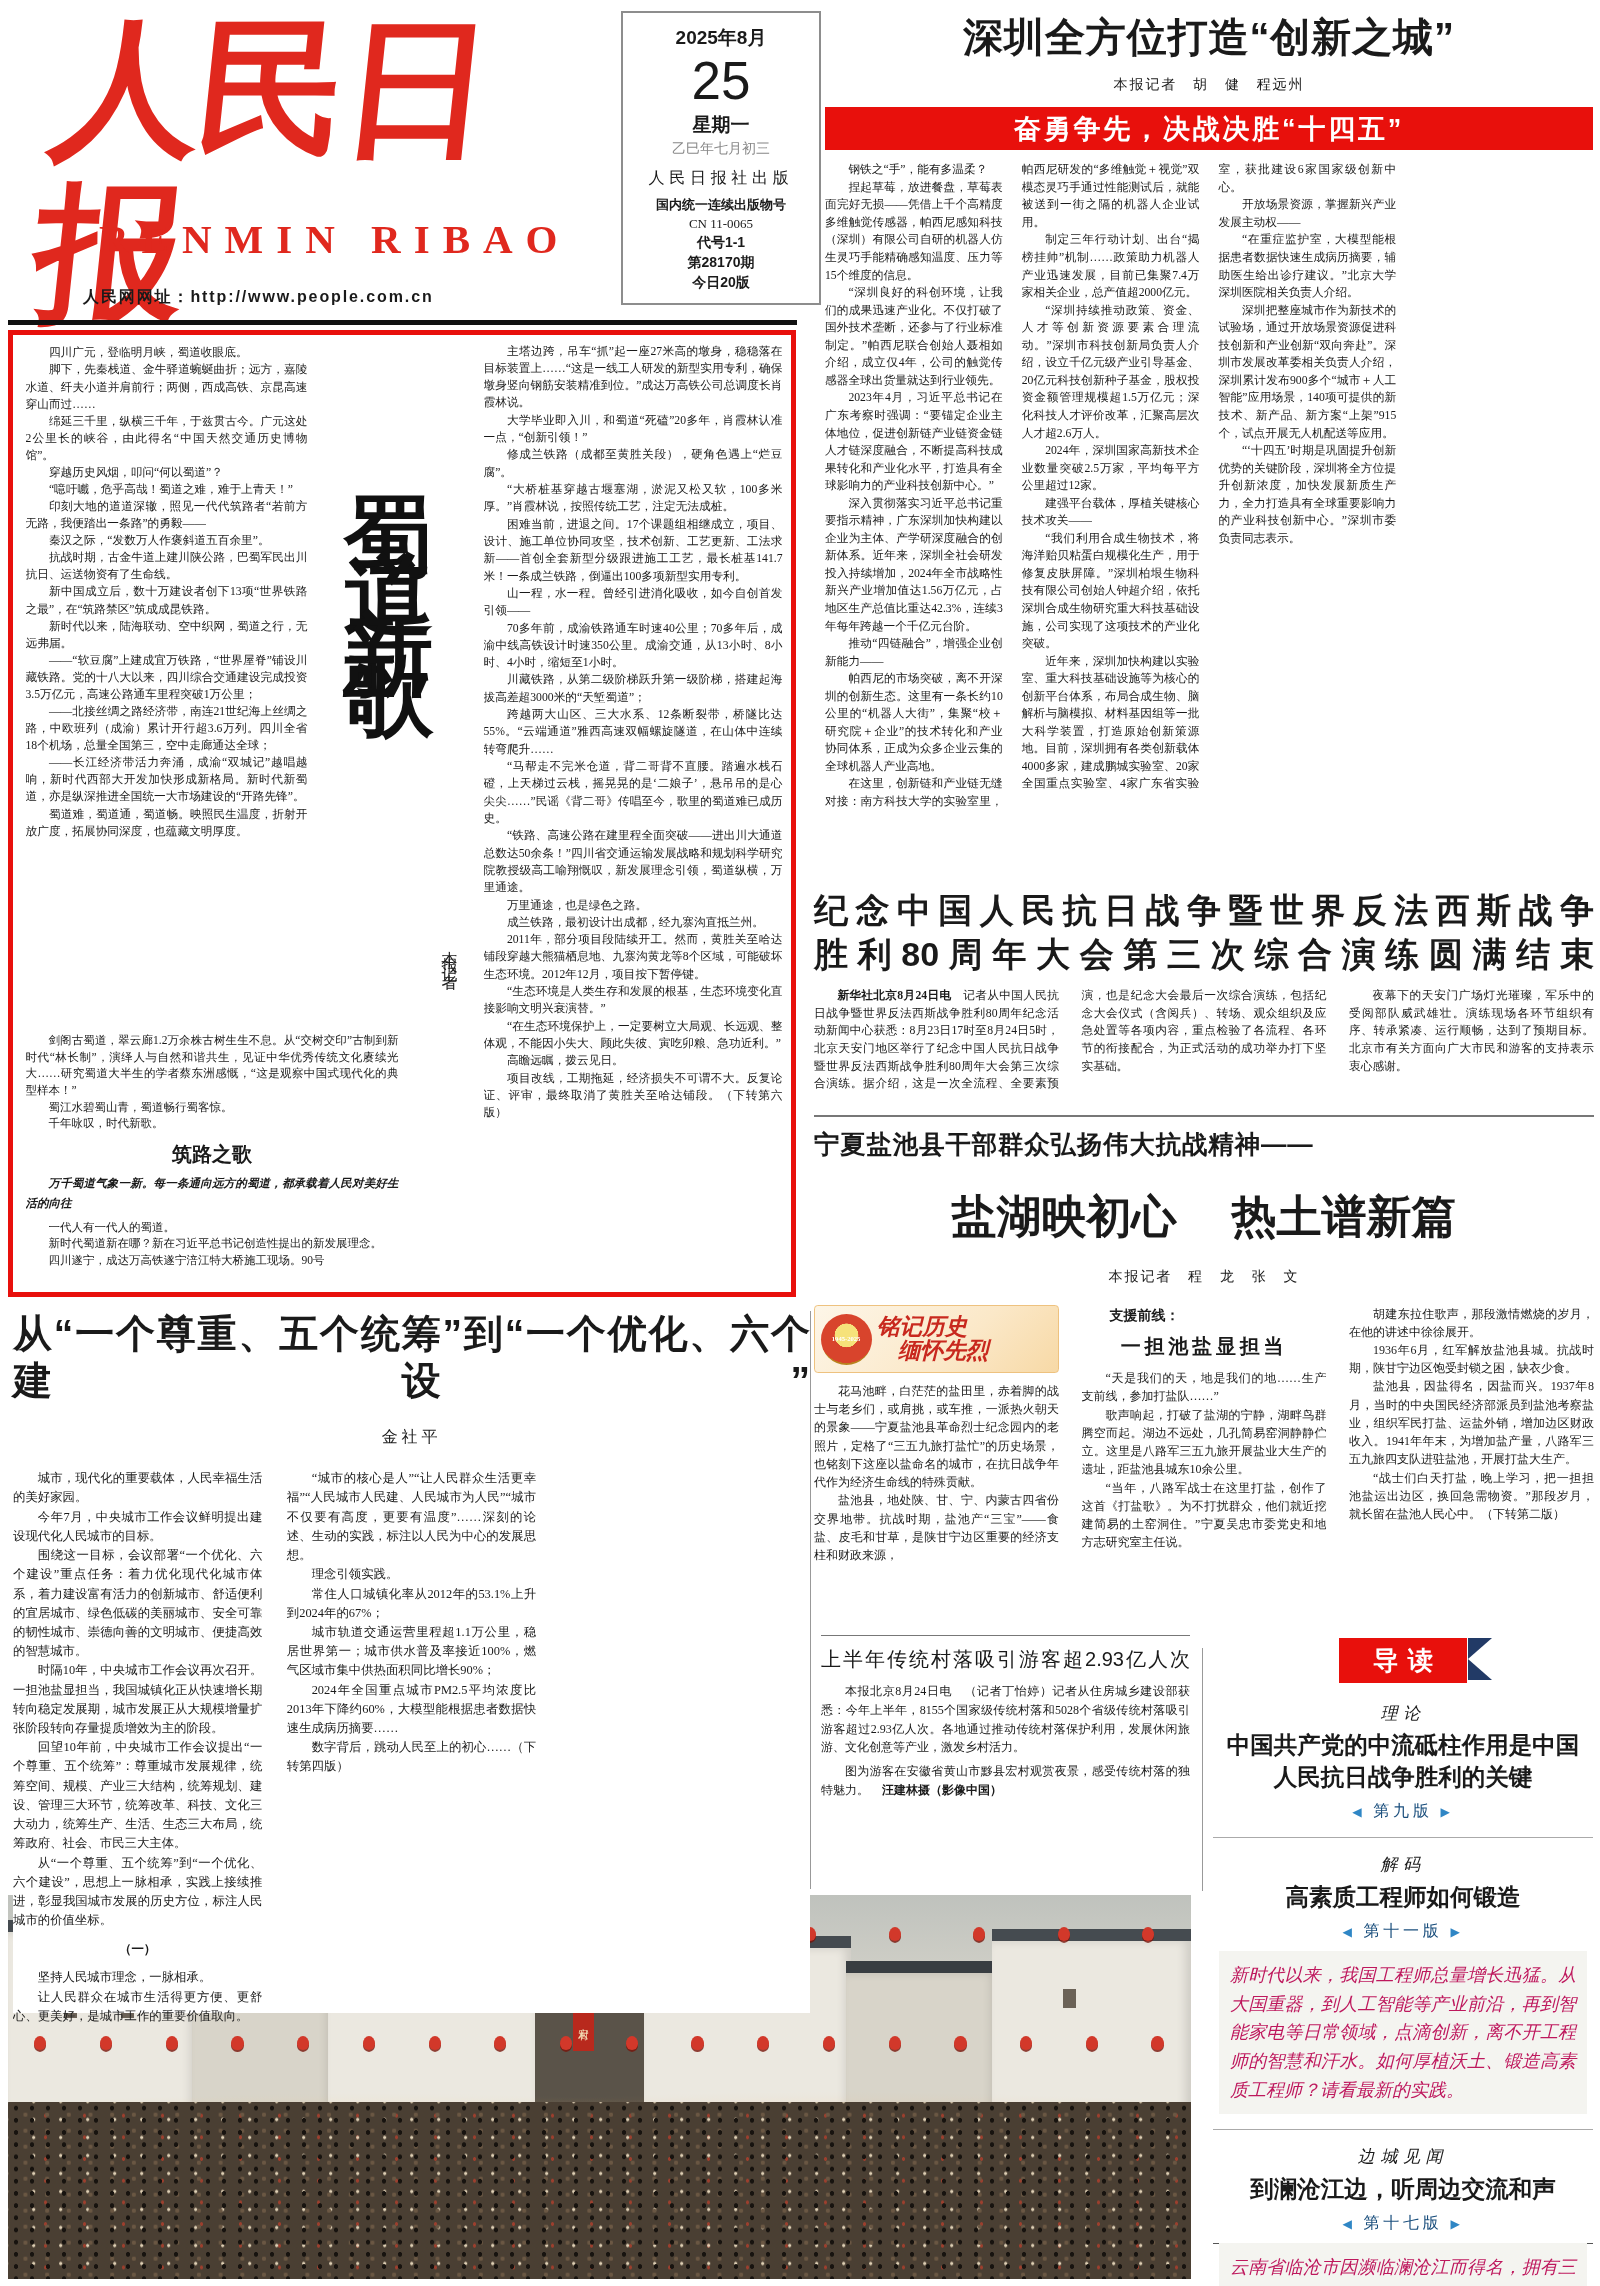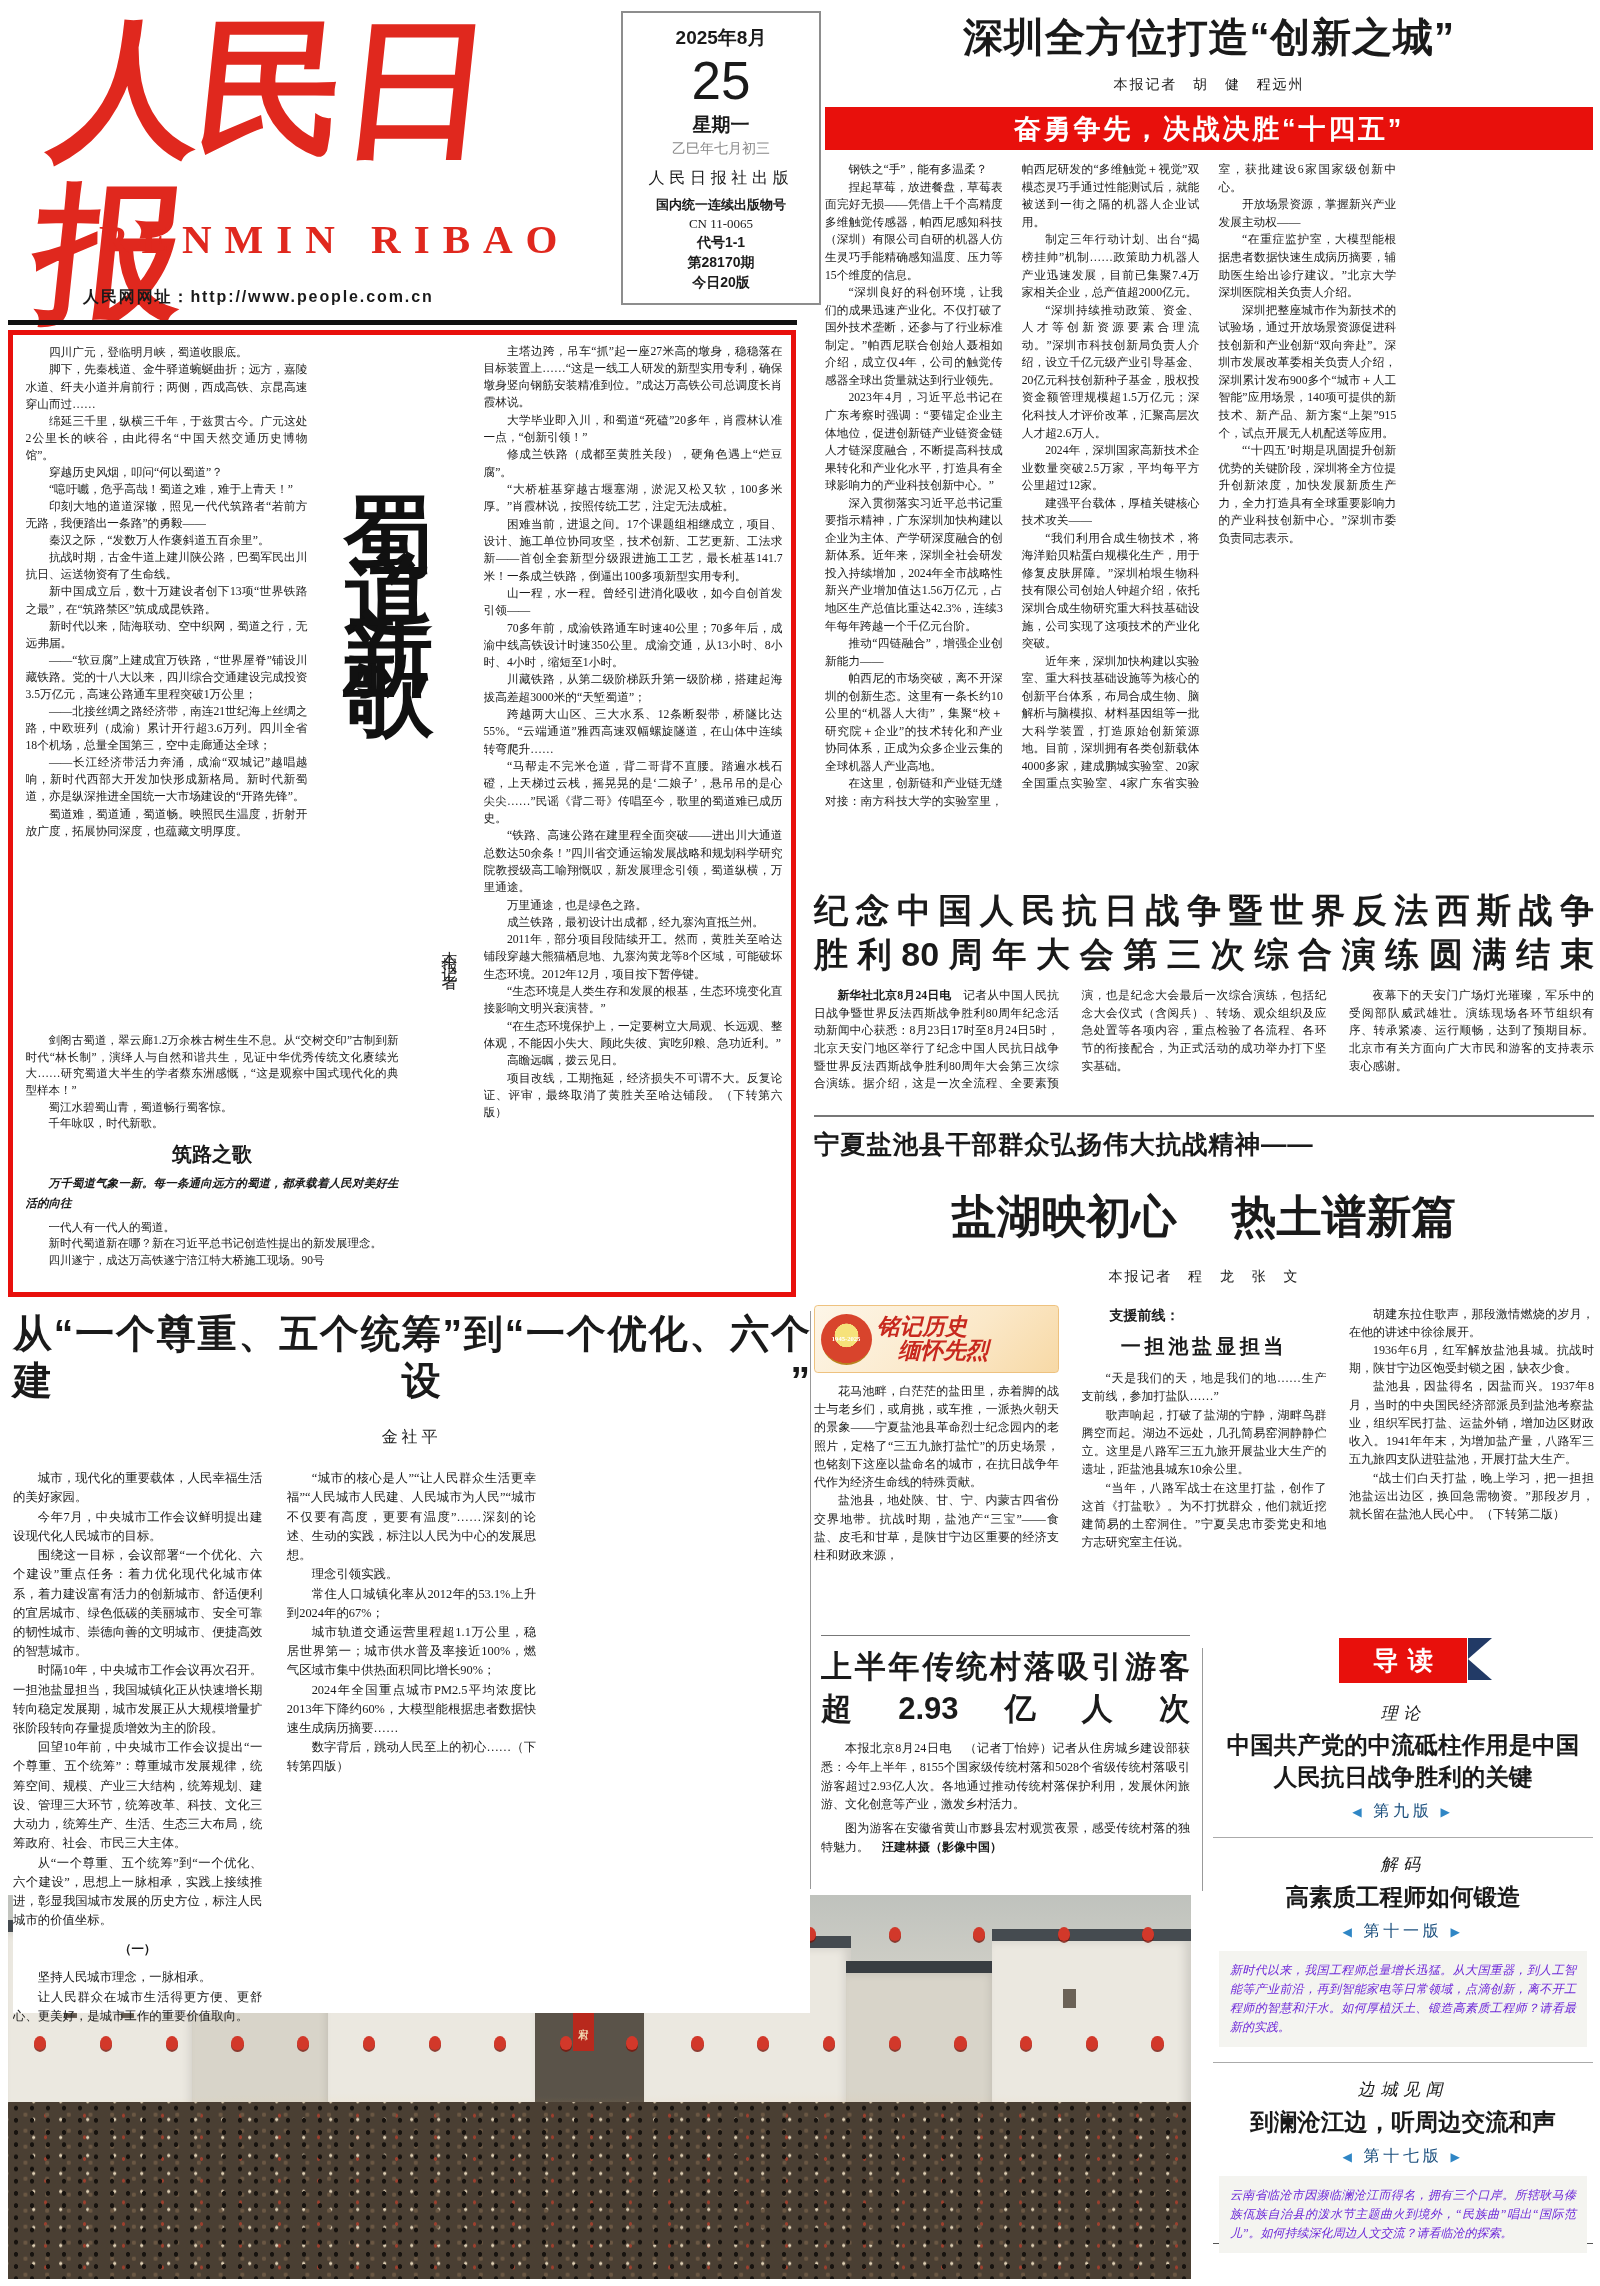--- a/index.html
+++ b/index.html
@@ -80,40 +80,40 @@
   
   .essay{position:absolute;left:13px;top:1311px;width:797px;height:702px;background:#fff;z-index:3;}
   .essay-h1{font-family:"Liberation Sans",sans-serif;font-size:39px;font-weight:900;
             text-align:justify;text-align-last:justify;line-height:1.2;}
   .essay-by{text-align:center;font-size:16px;margin-top:22.6px;letter-spacing:3.8px;}
   .essay-body{margin-top:21px;column-count:3;column-gap:24.5px;height:565px;column-fill:auto;overflow:hidden;
               font-size:12.4px;line-height:1.55;text-align:justify;}
   .essay-body .pc{margin:9.4px 0;}
   
   .vb{position:absolute;left:821px;top:1646px;width:369px;height:247px;overflow:hidden;background:#fff;z-index:3;}
-  .vb-h1{font-family:"Liberation Sans",sans-serif;font-size:31px;font-weight:700;
+  .vb-h1{font-family:"Liberation Sans",sans-serif;font-size:20px;font-weight:400;
          text-align:justify;text-align-last:justify;}
   .vb-body{margin-top:9.4px;font-size:12px;line-height:1.55;text-align:justify;}
   .vb-cap{margin-top:5.6px;font-size:12px;line-height:1.55;text-align:justify;}
   .vb-cap .credit{font-weight:bold;margin-left:13px;white-space:nowrap;}
   
   .dd-box{position:absolute;left:1213px;top:1638px;width:380px;height:605px;z-index:3;background:#fff;
           border-bottom:1.9px solid #555;}
   .dd-head{display:flex;justify-content:center;margin-bottom:13px;}
   .dd-tab{position:relative;background:#e8100c;color:#fff;font-family:"Liberation Sans",sans-serif;
           font-size:25.4px;font-weight:900;letter-spacing:9.4px;padding:5.6px 24.5px 5.6px 34px;}
   .dd-tab:after{content:"";position:absolute;right:-24.5px;top:0;border-top:21px solid #223a66;
           border-bottom:21px solid #223a66;border-right:24.5px solid transparent;}
   .dd-item{text-align:center;padding:5.6px 5.6px 11.3px;}
   .dd-cat{font-size:17px;letter-spacing:5.6px;font-style:italic;}
   .dd-title{font-family:"Liberation Sans",sans-serif;font-weight:900;font-size:23.5px;line-height:1.35;margin-top:5.6px;}
   .dd-page{margin-top:7.5px;font-size:16px;color:#1b4f7d;letter-spacing:3.8px;}
   .dd-page .ar{color:#2f86c5;font-size:12.2px;}
-  .dd-body{margin-top:9.4px;background:#f4f4f0;padding:9.4px 11.3px;font-size:12px;line-height:1.6;
-           text-align:justify;font-style:italic;color:#6d28d9;}
+  .dd-body{margin-top:9.4px;background:#f4f4f0;padding:9.4px 11.3px;font-size:18px;line-height:1.6;
+           text-align:justify;font-style:italic;color:#be185d;}
   .dd-div{height:0.9px;background:#aaa;margin:3.8px 0 9.4px;}
   
   .photo{position:absolute;left:7.5px;top:1895px;width:1183px;height:384px;overflow:hidden;z-index:1;
          background:linear-gradient(180deg,#bfc2bd 0%,#d9d6cc 32%,#95887a 58%,#45392f 80%,#29221c 100%);}
   .bld{position:absolute;background:#ebe8e0;border-top:12.2px solid #454b50;box-shadow:inset -5.6px 0 9.4px rgba(0,0,0,.12);}
   .bld.dark{background:#d8d4c9;border-top-color:#383d41;}
   .win{position:absolute;width:13px;height:19px;background:#6b6257;}
   .arch{position:absolute;background:#5a5349;border-top:15px solid #32373b;}
   .sign{position:absolute;background:#b8291d;color:#f5e2b8;font-size:10.4px;display:flex;align-items:center;
         justify-content:center;writing-mode:vertical-rl;letter-spacing:1.9px;}

